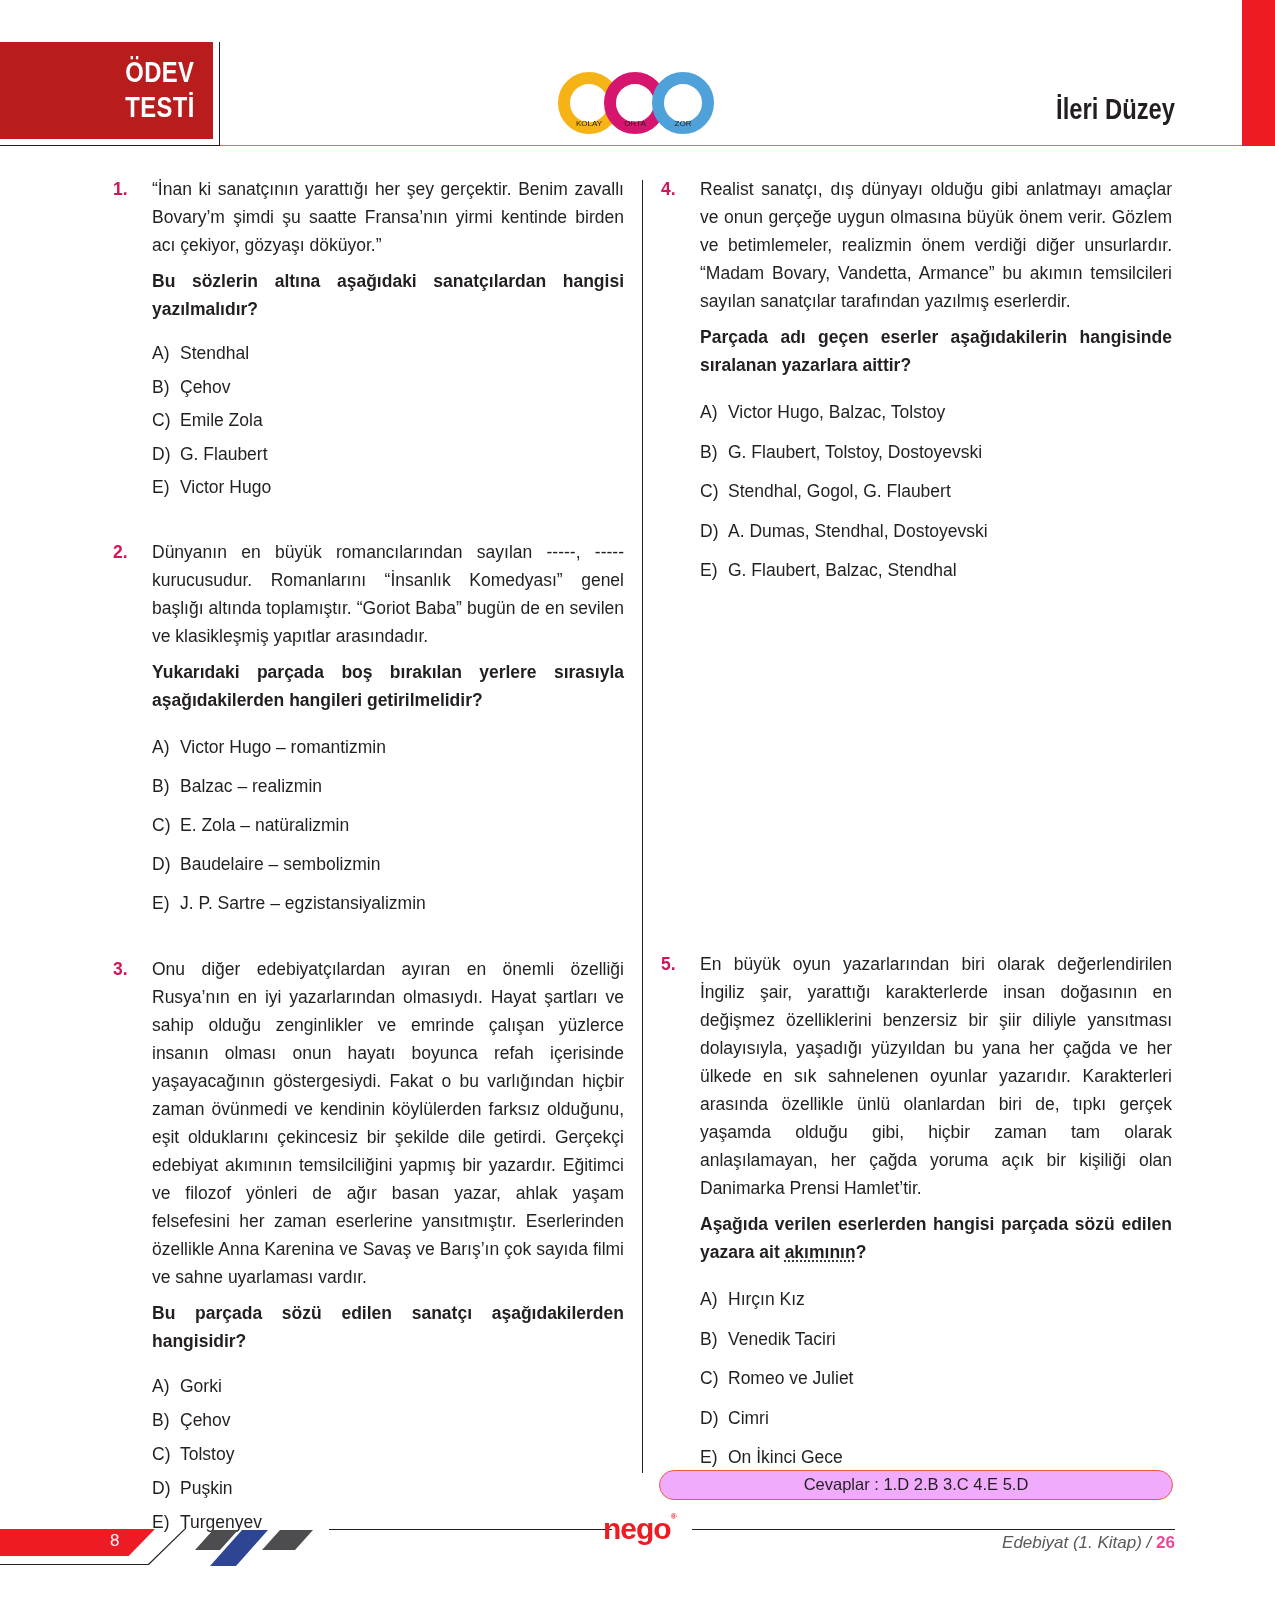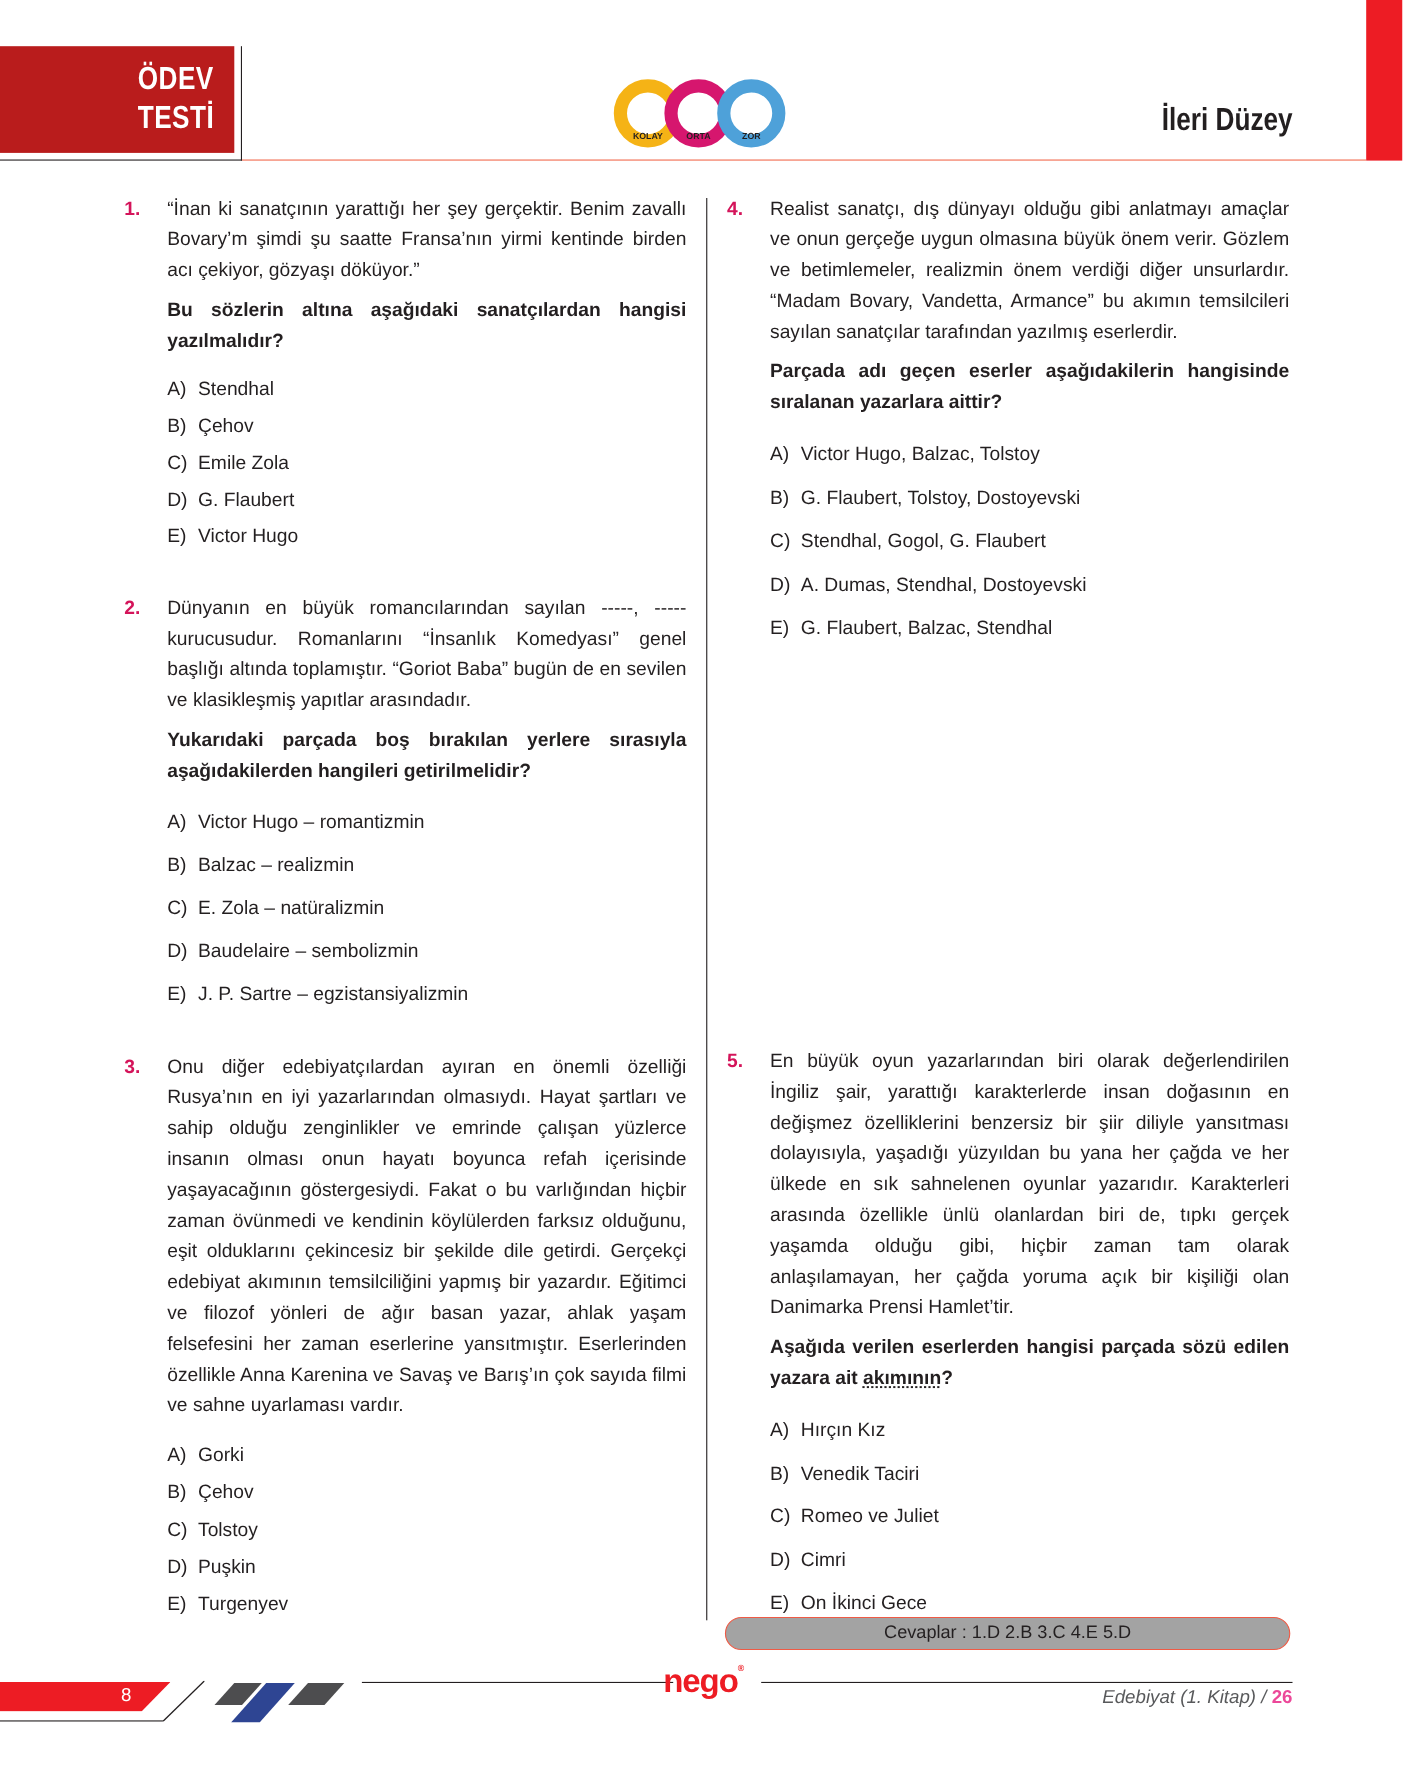--- a/index.html
+++ b/index.html
@@ -16,21 +16,21 @@
                font-family: "Liberation Sans Narrow", "Liberation Sans", sans-serif; transform: scaleX(0.82); transform-origin: right center; }
   .hdr-line { position: absolute; left: 220px; top: 145px; width: 1022px; height: 1px; background: #f26b4f; }
   .hdr-right-bar { position: absolute; left: 1242px; top: 0; width: 33px; height: 146px; background: #ed1c24; }
   .level-title { position: absolute; right: 100px; top: 93px; font-size: 29px; font-weight: bold;
                  color: #231f20; transform: scaleX(0.82); transform-origin: right center; }
 
   .rings { position: absolute; left: 558px; top: 72px; width: 160px; height: 66px; }
   .ring { position: absolute; top: 0; width: 62px; height: 62px; border-radius: 50%;
           border: 12px solid; box-sizing: border-box; background: #fff;
           display: flex; align-items: center; justify-content: center; }
-  .ring span { font-size: 8px; font-weight: bold; color: #231f20; margin-top: 41px; }
+  .ring span { font-size: 8px; font-weight: normal; color: #231f20; margin-top: 41px; }
   .ring.kolay { left: 0; border-color: #f5b316; z-index: 1; }
   .ring.orta { left: 46px; border-color: #d6166e; z-index: 2; text-align: center; }
   .ring.zor { left: 94px; border-color: #4ea1d9; z-index: 3; }
 
   
   .col-divider { position: absolute; left: 642px; top: 180px; width: 1px; height: 1293px; background: #231f20; }
 
   .q { position: absolute; font-size: 17.5px; line-height: 28px; color: #231f20; }
   .q-num { position: absolute; left: -39px; top: 0; color: #d4145a; font-weight: bold; }
   .q-text { text-align: justify; margin: 0; }
@@ -54,21 +54,21 @@
 
   #q4 { left: 700px; top: 175px; width: 472px; }
   #q4 .opts { margin-top: 14px; }
   #q4 .opts li { line-height: 39.5px; }
 
   #q5 { left: 700px; top: 950px; width: 472px; }
   #q5 .opts { margin-top: 14px; }
   #q5 .opts li { line-height: 39.5px; }
 
   .answers { position: absolute; left: 659px; top: 1470px; width: 514px; height: 30px;
-             border: 1.5px solid #ef5a45; border-radius: 16px; background: #a3a3a3;
+             border: 1.5px solid #ef5a45; border-radius: 16px; background: #f0abfc;
              box-sizing: border-box; text-align: center; font-size: 16.5px; line-height: 27px; color: #231f20; }
 
   
   .foot-red { position: absolute; left: 0; top: 1529px; width: 155px; height: 27px; background: #ed1c24;
               clip-path: polygon(0 0, 100% 0, 83% 100%, 0 100%); }
   .foot-page { position: absolute; left: 110px; top: 1531px; color: #fff; font-size: 17px; }
   .foot-line-l { position: absolute; left: 0; top: 1564px; width: 148px; height: 1px; background: #231f20; }
   .foot-diag { position: absolute; left: 146px; top: 1528px; width: 40px; height: 37px; }
   .foot-stripes { position: absolute; left: 175px; top: 1528px; width: 150px; height: 38px; }
   .foot-line-r1 { position: absolute; left: 329px; top: 1529px; width: 283px; height: 1px; background: #231f20; }
@@ -130,20 +130,21 @@
     <li><span class="letter">B)</span><span>Balzac – realizmin</span></li>
     <li><span class="letter">C)</span><span>E. Zola – natüralizmin</span></li>
     <li><span class="letter">D)</span><span>Baudelaire – sembolizmin</span></li>
     <li><span class="letter">E)</span><span>J. P. Sartre – egzistansiyalizmin</span></li>
   </ul>
 </div>
 
 <div class="q" id="q3">
   <span class="q-num">3.</span>
   <p class="q-text">Onu diğer edebiyatçılardan ayıran en önemli özelliği Rusya’nın en iyi yazarlarından olmasıydı. Hayat şartları ve sahip olduğu zenginlikler ve emrinde çalışan yüzlerce insanın olması onun hayatı boyunca refah içerisinde yaşayacağının göstergesiydi. Fakat o bu varlığından hiçbir zaman övünmedi ve kendinin köylülerden farksız olduğunu, eşit olduklarını çekincesiz bir şekilde dile getirdi. Gerçekçi edebiyat akımının temsilciliğini yapmış bir yazardır. Eğitimci ve filozof yönleri de ağır basan yazar, ahlak yaşam felsefesini her zaman eserlerine yansıtmıştır. Eserlerinden özellikle Anna Karenina ve Savaş ve Barış’ın çok sayıda filmi ve sahne uyarlaması vardır.</p>
+  <p class="q-prompt">Bu parçada sözü edilen sanatçı aşağıdakilerden hangisidir?</p>
   <ul class="opts">
     <li><span class="letter">A)</span><span>Gorki</span></li>
     <li><span class="letter">B)</span><span>Çehov</span></li>
     <li><span class="letter">C)</span><span>Tolstoy</span></li>
     <li><span class="letter">D)</span><span>Puşkin</span></li>
     <li><span class="letter">E)</span><span>Turgenyev</span></li>
   </ul>
 </div>
 
 <div class="q" id="q4">

